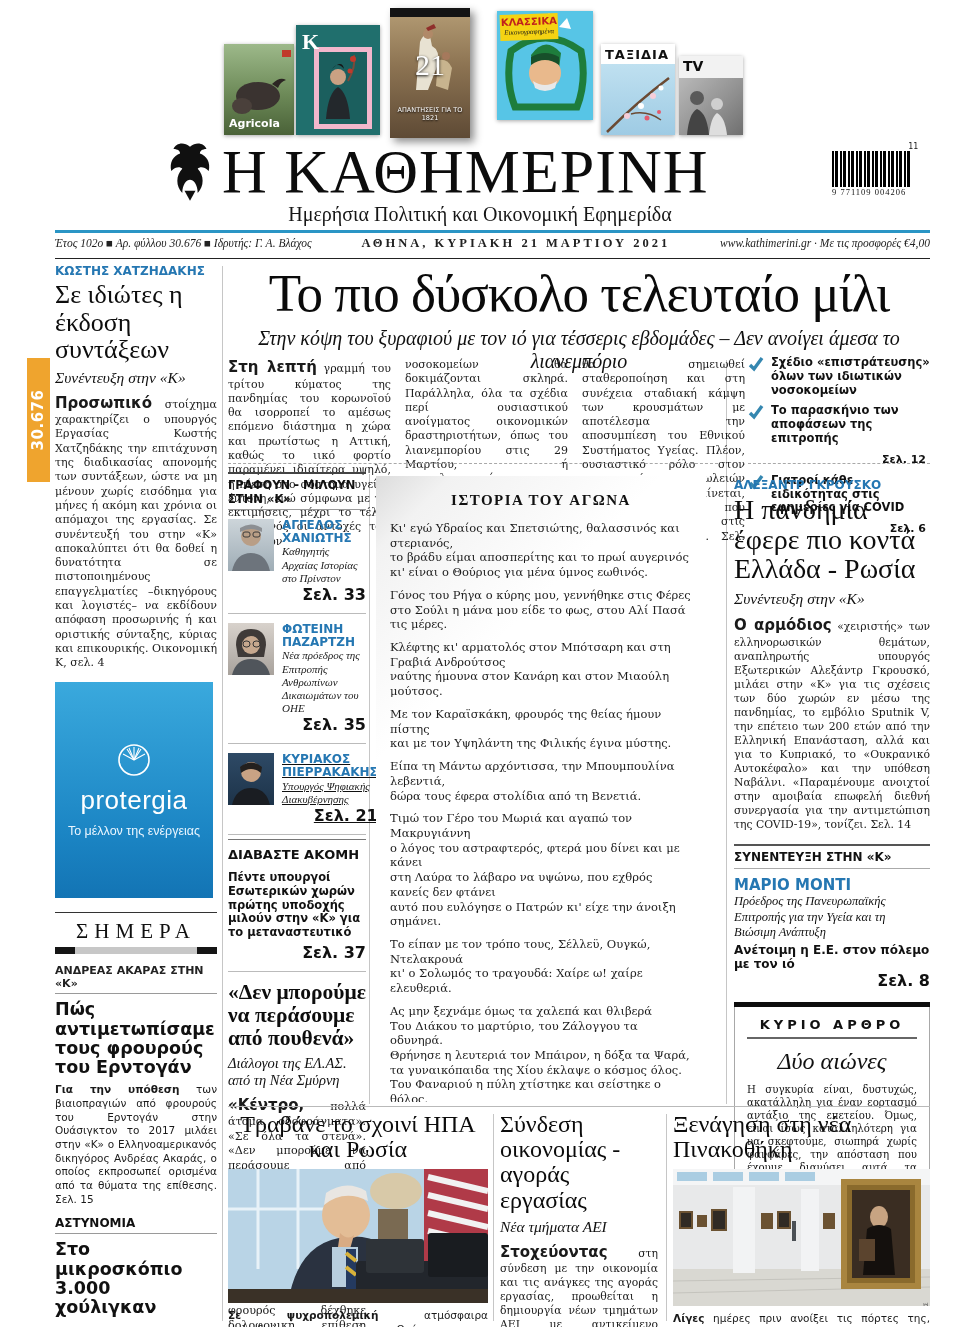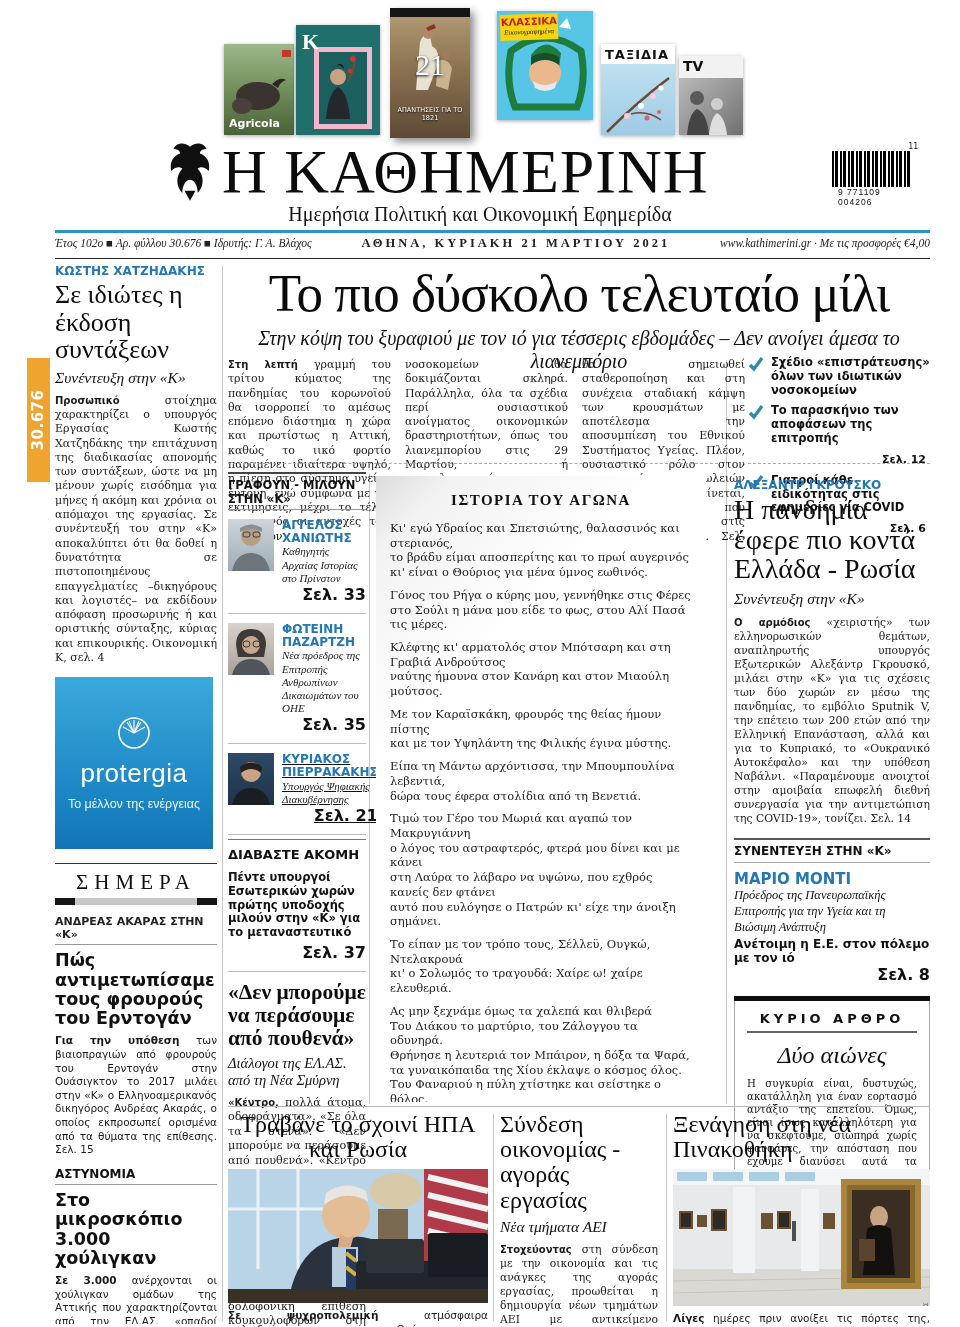--- a/index.html
+++ b/index.html
@@ -15,37 +15,37 @@
   
   .cover{position:absolute;box-shadow:0 1px 4px rgba(0,0,0,.35);overflow:hidden;background:#fff;}
   .cover-label{font-family:"DejaVu Sans",sans-serif;font-weight:bold;}
 
   
   .mast-title{font-family:"Liberation Serif",serif;font-weight:400;font-size:62px;
               letter-spacing:1px;line-height:1;color:#0c0c0c;white-space:nowrap;}
   .mast-sub{font-family:"Liberation Serif",serif;font-size:20px;color:#161616;}
   .barcode-bars{width:78px;height:36px;
      background:repeating-linear-gradient(90deg,#000 0 2px,#fff 2px 3px,#000 3px 6px,#fff 6px 8px);}
-  .barcode-num{font-family:Liberation Sans, sans-serif;font-size:8.5px;letter-spacing:1px;margin-left:6px;}
+  .barcode-num{font-family:Liberation Serif, serif;font-size:8.5px;letter-spacing:1px;}
   .blue-rule{position:absolute;left:55px;width:875px;height:3px;background:#2a95c5;}
   .dl{font-family:"Liberation Serif",serif;font-size:11.5px;font-style:italic;color:#222;}
   .dl-center{font-style:normal;font-weight:bold;font-size:12.5px;letter-spacing:3px;}
 
   .issue-badge{position:absolute;left:27px;top:358px;width:23px;height:124px;background:#efa42e;
      display:flex;align-items:center;justify-content:center;}
   .issue-badge span{transform:rotate(-90deg);color:#fff;font-family:"DejaVu Sans",sans-serif;
      font-weight:bold;font-size:15px;letter-spacing:.5px;white-space:nowrap;}
 
   
   .kicker{font-family:"DejaVu Sans",sans-serif;font-weight:bold;font-size:12px;color:#2577b2;}
   .kicker-dark{color:#222;}
   .h-serif{font-family:"Liberation Serif",serif;font-weight:400;color:#0d0d0d;}
   .sub-it{font-family:"Liberation Serif",serif;font-style:italic;font-size:15.5px;color:#111;}
   .body-slab{font-size:11px;line-height:1.3;text-align:justify;color:#1a1a1a;}
-  .body-slab b{font-family:"DejaVu Sans",sans-serif;font-size:10px;}
+  .body-slab b{font-family:"DejaVu Sans",sans-serif;font-size:15px;}
   .pageref{font-family:"DejaVu Sans",sans-serif;font-weight:bold;font-size:11px;}
   .sec-h{font-family:"DejaVu Sans",sans-serif;font-weight:bold;font-size:12px;color:#111;
          border-bottom:1px solid #9a9a9a;padding-bottom:3px;}
 
   
   .main-headline{font-family:"Liberation Serif",serif;font-size:53px;line-height:1.02;
      font-weight:400;letter-spacing:-1px;color:#0a0a0a;}
   .deck{font-family:"Liberation Serif",serif;font-style:italic;font-size:20px;color:#101010;}
   .intro{display:flex;gap:14px;}
   .intro .col{width:163px;}
@@ -214,21 +214,21 @@
   <div class="vrule" style="left:222px;top:266px;height:1055px;"></div>
   <div class="vrule" style="left:369px;top:474px;height:630px;"></div>
   <div class="vrule" style="left:726px;top:360px;height:744px;"></div>
 
   <aside class="abs" style="left:55px;top:264px;width:162px;height:1060px;overflow:hidden;">
     <div class="kicker">ΚΩΣΤΗΣ ΧΑΤΖΗΔΑΚΗΣ</div>
     <div class="h-serif" style="font-size:26px;line-height:1.06;margin-top:3px;">Σε ιδιώτες η έκδοση συντάξεων</div>
     <div class="sub-it" style="margin-top:5px;">Συνέντευξη στην «Κ»</div>
     <p class="body-slab" style="margin:7px 0 0;"><b>Προσωπικό</b> <span>στοίχημα χαρακτηρίζει ο υπουργός Εργασίας Κωστής Χατζηδάκης την επιτάχυνση της διαδικασίας απονομής των συντάξεων, ώστε να μη μένουν χωρίς εισόδημα για μήνες ή ακόμη και χρόνια οι απόμαχοι της εργασίας. Σε συνέντευξή του στην «Κ» αποκαλύπτει ότι θα δοθεί η δυνατότητα σε πιστοποιημένους επαγγελματίες –δικηγόρους και λογιστές– να εκδίδουν απόφαση προσωρινής ή και οριστικής σύνταξης, κύριας και επικουρικής. Οικονομική Κ, σελ. 4</span></p>
 
-    <div class="ad" style="width:158px;height:172px;margin-top:12px;">
+    <div class="ad" style="width:158px;height:216px;margin-top:12px;">
       <svg width="34" height="34" viewBox="0 0 34 34">
         <circle cx="17" cy="17" r="15" fill="none" stroke="#fff" stroke-width="1.6"></circle>
         <g stroke="#fff" stroke-width="1.1">
           <line x1="17" y1="17" x2="17" y2="4"></line>
             <line x1="17" y1="17" x2="10" y2="6"></line>
           <line x1="17" y1="17" x2="24" y2="6"></line>
             <line x1="17" y1="17" x2="6" y2="11"></line>
           <line x1="17" y1="17" x2="28" y2="11"></line>
             <line x1="17" y1="17" x2="12" y2="5"></line>
           <line x1="17" y1="17" x2="22" y2="5"></line>

